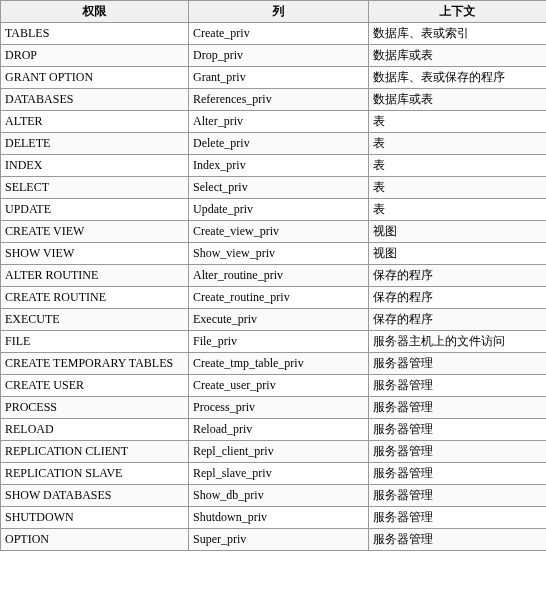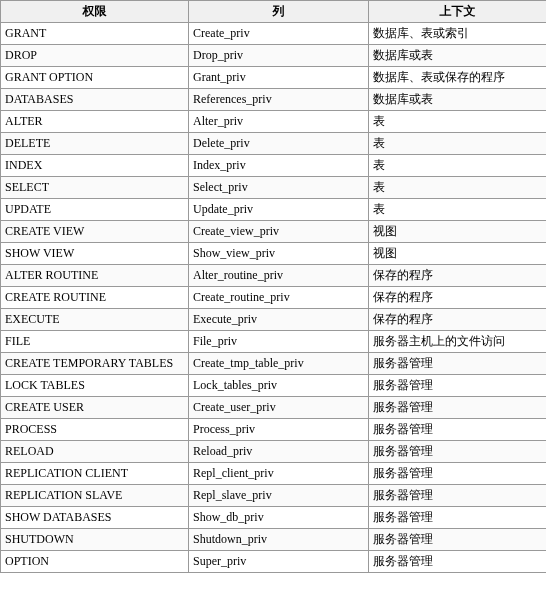--- a/index.html
+++ b/index.html
@@ -47,21 +47,21 @@
 <table>
   <thead>
     <tr>
       <th class="col-priv">权限</th>
       <th class="col-col">列</th>
       <th class="col-ctx">上下文</th>
     </tr>
   </thead>
   <tbody id="table-body">
   <tr>
-        <td>GRANT</td>
+        <td>TABLES</td>
         <td>Create_priv</td>
         <td>数据库、表或索引</td>
       </tr>
       <tr>
         <td>DROP</td>
         <td>Drop_priv</td>
         <td>数据库或表</td>
       </tr>
       <tr>
         <td>GRANT OPTION</td>
@@ -127,25 +127,20 @@
         <td>FILE</td>
         <td>File_priv</td>
         <td>服务器主机上的文件访问</td>
       </tr>
       <tr>
         <td>CREATE TEMPORARY TABLES</td>
         <td>Create_tmp_table_priv</td>
         <td>服务器管理</td>
       </tr>
       <tr>
-        <td>LOCK TABLES</td>
-        <td>Lock_tables_priv</td>
-        <td>服务器管理</td>
-      </tr>
-      <tr>
         <td>CREATE USER</td>
         <td>Create_user_priv</td>
         <td>服务器管理</td>
       </tr>
       <tr>
         <td>PROCESS</td>
         <td>Process_priv</td>
         <td>服务器管理</td>
       </tr>
       <tr>

